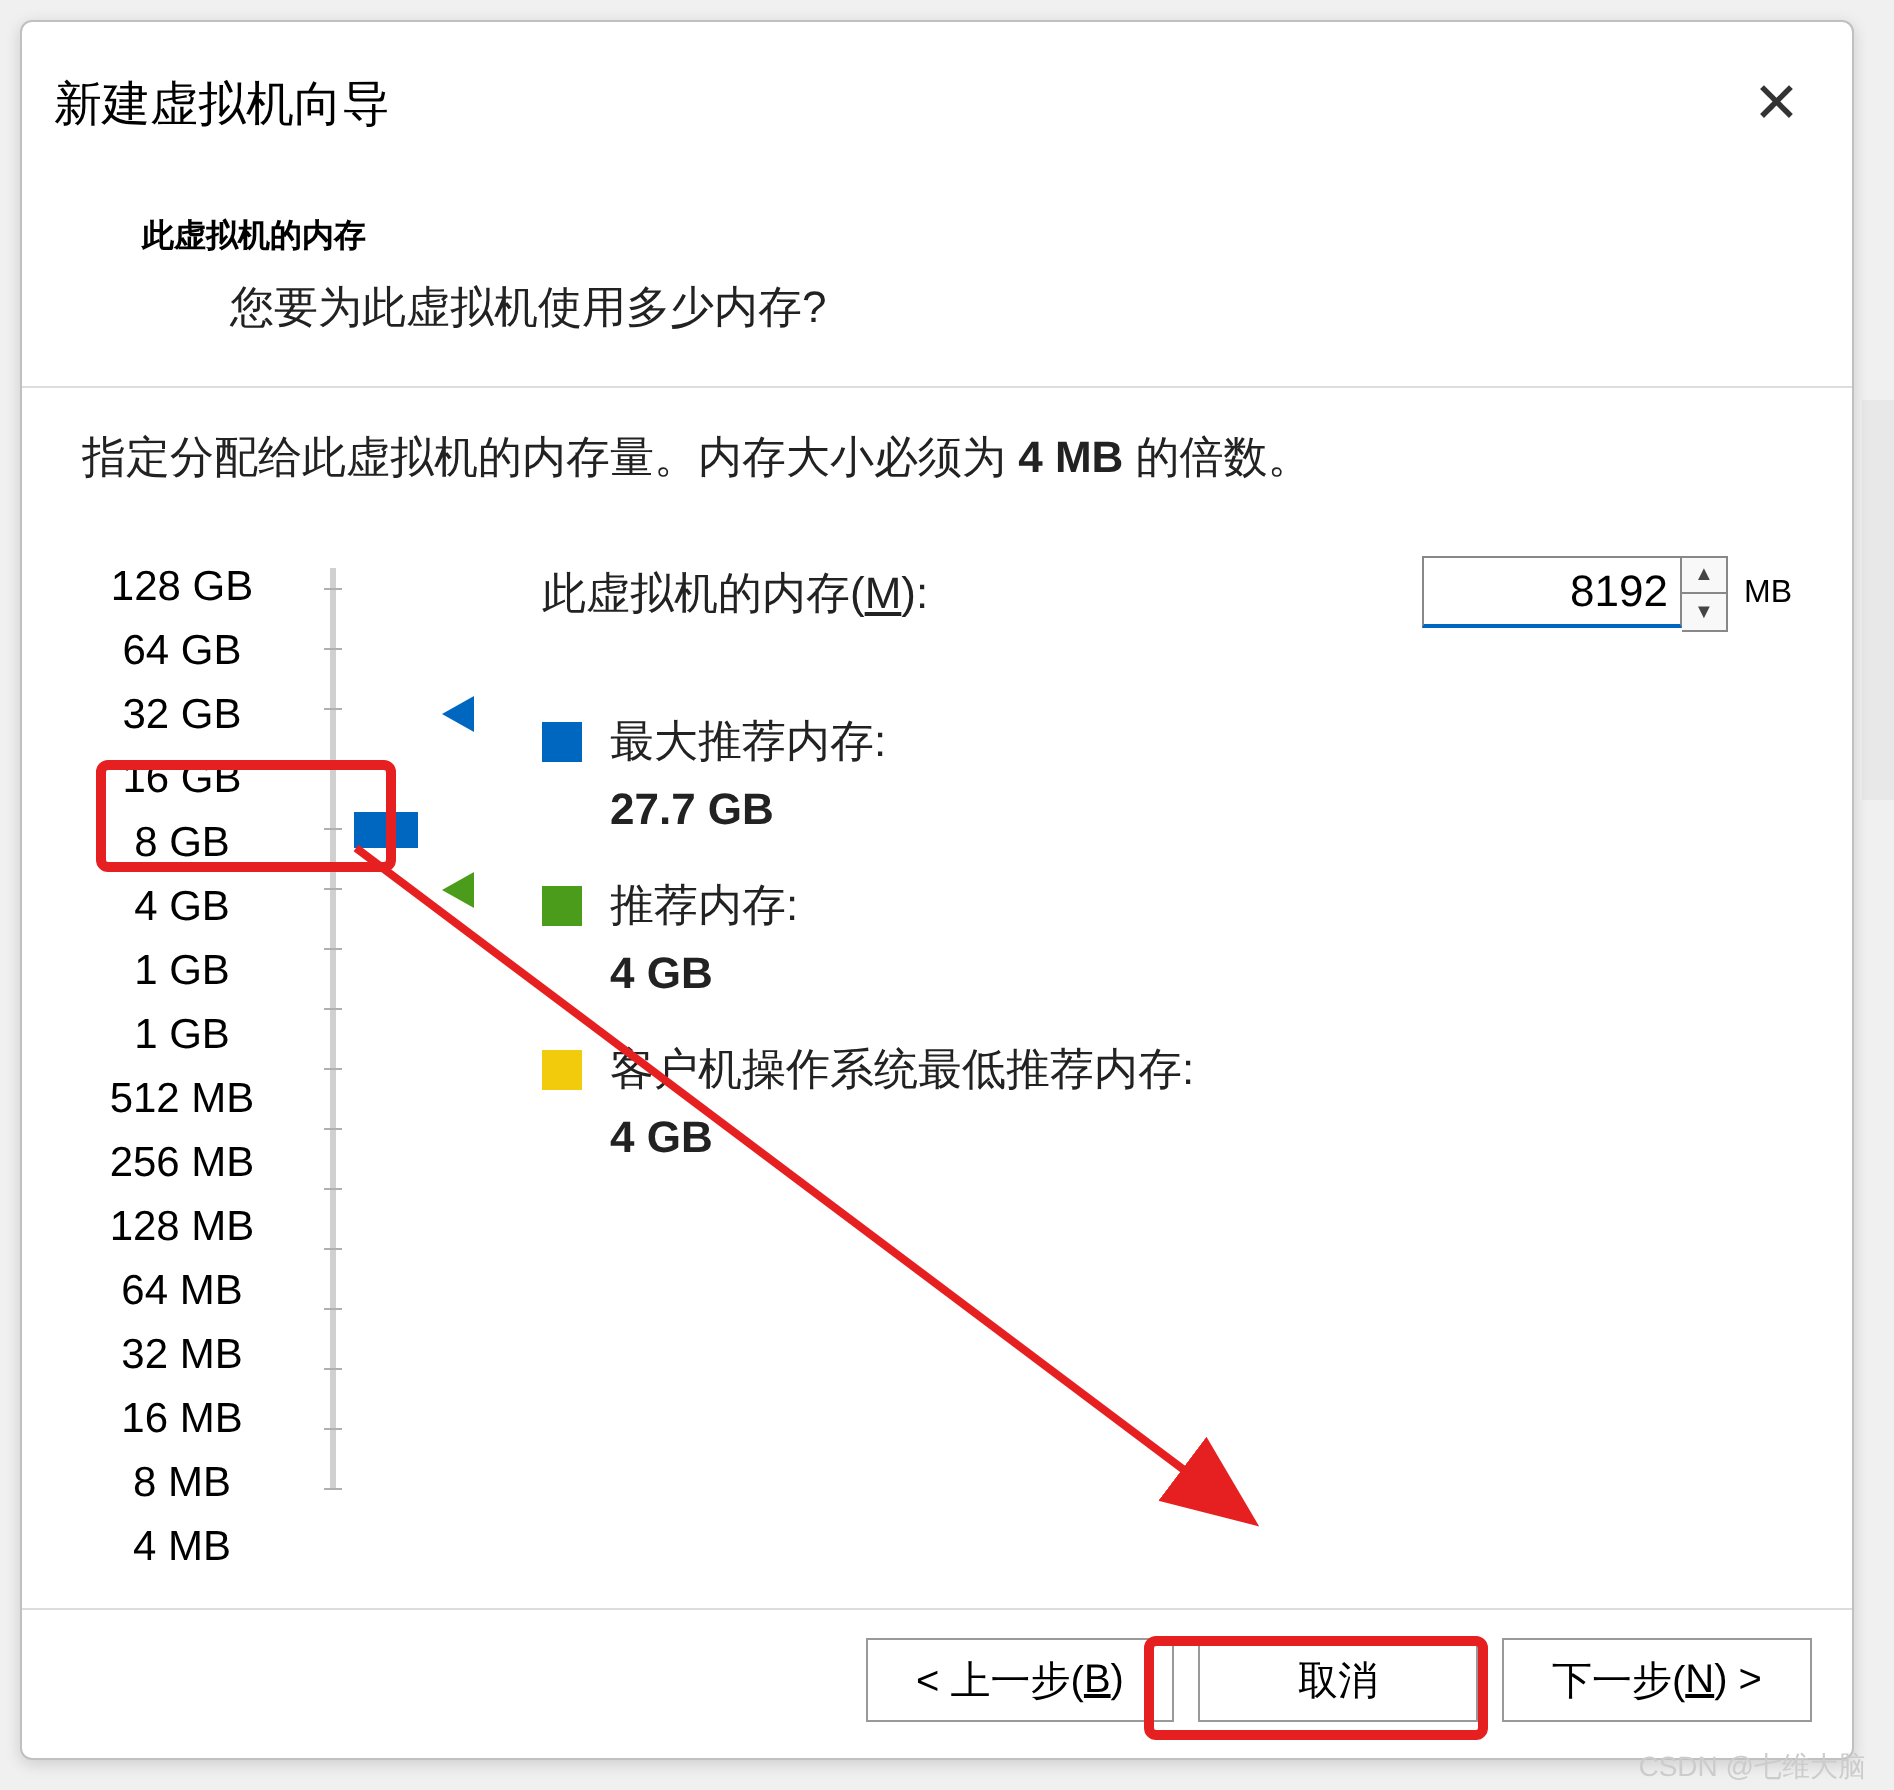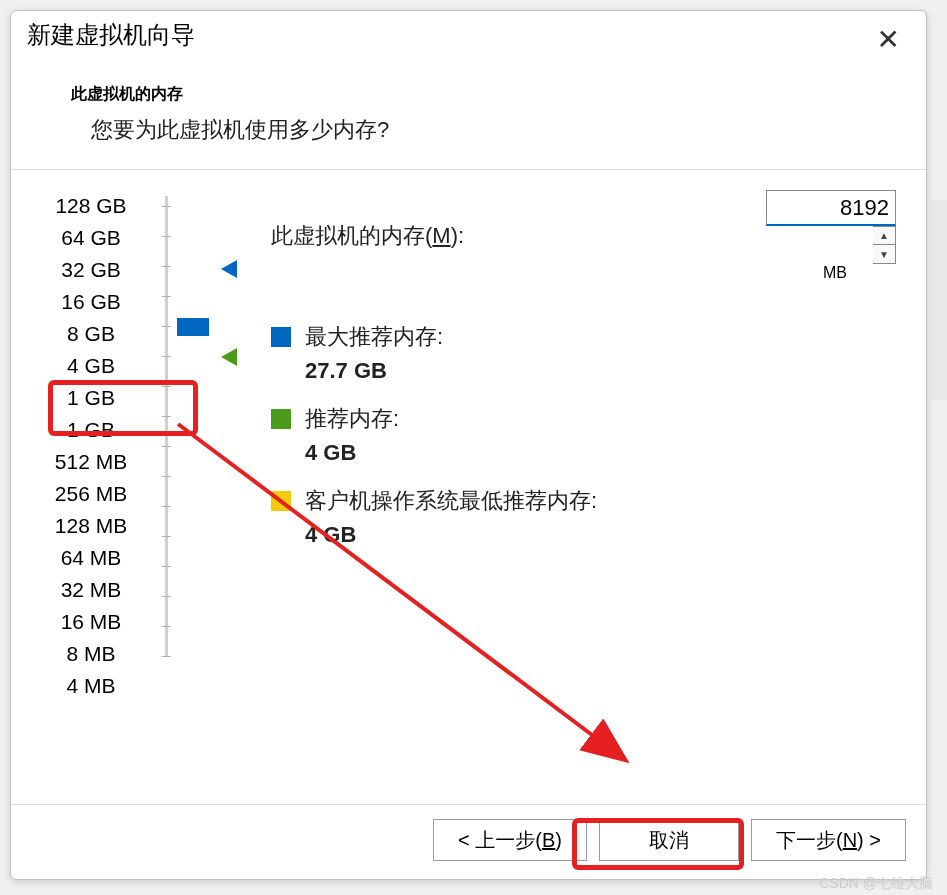--- a/index.html
+++ b/index.html
@@ -1,40 +1,40 @@
 <!DOCTYPE html>
 <html><head>
 <meta charset="utf-8">
 <style>
 * { box-sizing: border-box; margin: 0; padding: 0; }
 body { font-family: "Microsoft YaHei", "PingFang SC", sans-serif; background: #f0f0f0; width: 947px; height: 895px; position: relative; }
 .dialog { position: absolute; left: 10px; top: 10px; width: 917px; height: 870px; background: #fff; border: 1px solid #c0c0c0; border-radius: 6px; box-shadow: 0 2px 8px rgba(0,0,0,0.15); display: flex; flex-direction: column; }
-.titlebar { display: flex; align-items: flex-start; justify-content: space-between; padding: 8px 16px; font-size: 24px; font-weight: 400; color: #000; }
+.titlebar { display: flex; align-items: center; justify-content: space-between; padding: 20px 16px; font-size: 24px; font-weight: 400; color: #000; }
 .close-btn { font-size: 28px; cursor: pointer; padding: 4px 10px; color: #333; }
 .header { padding: 16px 40px 24px 60px; }
 .header-title { font-size: 16px; font-weight: 700; color: #000; margin-bottom: 10px; }
-.header-sub { font-size: 22px; color: #222; margin-left: 20px; }
+.header-sub { font-size: 22px; color: #222; margin-left: 44px; }
 .divider { border: none; border-top: 1px solid #ddd; margin: 0; }
 .body { flex: 1; padding: 20px 30px 10px 30px; position: relative; }
 .instr { font-size: 22px; color: #222; margin-bottom: 34px; }
 .instr .bold { font-weight: 700; }
 .mem-area { display: flex; gap: 0; align-items: flex-start; }
 .ticks { width: 100px; text-align: center; font-size: 21px; color: #000000; }
 .ticks div { height: 32px; line-height: 32px; }
 .slider-col { width: 120px; position: relative; height: 480px; }
 .slider-track { position: absolute; left: 24px; top: 6px; width: 3px; height: 460px; background: #d0d0d0; }
 .slider-tickmark { position: absolute; left: 21px; width: 9px; height: 1px; background: #b0b0b0; }
 .slider-thumb { position: absolute; left: 36px; width: 32px; height: 18px; background: #0067c0; }
 .marker-blue { position: absolute; width: 0; height: 0; border-top: 9px solid transparent; border-bottom: 9px solid transparent; border-right: 16px solid #0067c0; }
 .marker-green { position: absolute; width: 0; height: 0; border-top: 9px solid transparent; border-bottom: 9px solid transparent; border-right: 16px solid #4a9c1a; }
 .right-col { flex: 1; padding-left: 10px; }
 .mem-row { display: flex; align-items: center; gap: 14px; margin-bottom: 40px; }
 .mem-label { font-size: 22px; color: #222; }
 .underline { text-decoration: underline; }
-.mem-input-wrap { display: flex; align-items: flex-end; margin-left: auto; flex-direction: column; }
+.mem-input-wrap { display: flex; align-items: flex-start; margin-left: auto; }
 .mem-input { width: 130px; height: 36px; border: 1px solid #888; border-bottom: 2px solid #0067c0; text-align: right; font-size: 22px; padding: 2px 6px; }
 .spin { display: flex; flex-direction: column; border: 1px solid #888; border-left: none; }
 .spin div { width: 22px; height: 18px; display: flex; align-items: center; justify-content: center; font-size: 10px; color: #444; cursor: pointer; background: #f8f8f8; }
 .spin div:first-child { border-bottom: 1px solid #888; }
 .mem-unit { font-size: 16px; margin-left: 8px; align-self: center; }
 .legend-item { display: flex; align-items: flex-start; gap: 14px; margin-bottom: 6px; margin-top: 20px; }
 .legend-sq { width: 20px; height: 20px; margin-top: 5px; }
 .legend-blue { background: #0067c0; }
 .legend-green { background: #4a9c1a; }
 .legend-yellow { background: #f2cc0c; }
@@ -59,20 +59,23 @@
     <span class="close-btn">✕</span>
   </div>
 
   <div class="header">
     <div class="header-title">此虚拟机的内存</div>
     <div class="header-sub">您要为此虚拟机使用多少内存?</div>
   </div>
   <hr class="divider">
 
   <div class="body">
+    <div class="instr">
+      <span>指定分配给此虚拟机的内存量。内存大小必须为 </span><span class="bold">4 MB</span><span> 的倍数。</span>
+    </div>
 
     <div class="mem-area">
       <div class="ticks">
         <div>128 GB</div>
         <div>64 GB</div>
         <div>32 GB</div>
         <div>16 GB</div>
         <div>8 GB</div>
         <div>4 GB</div>
         <div>1 GB</div>

